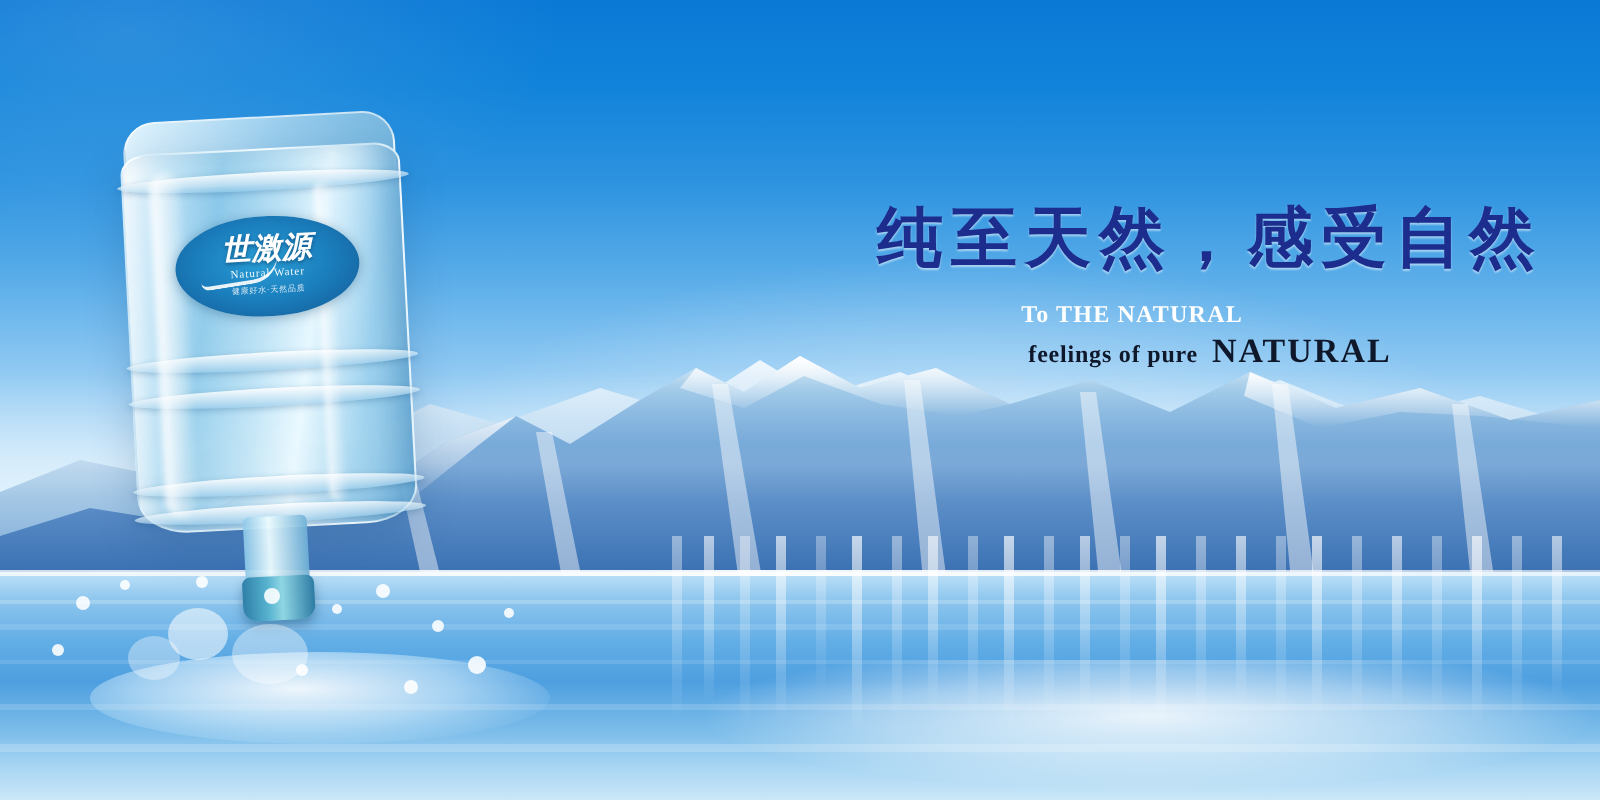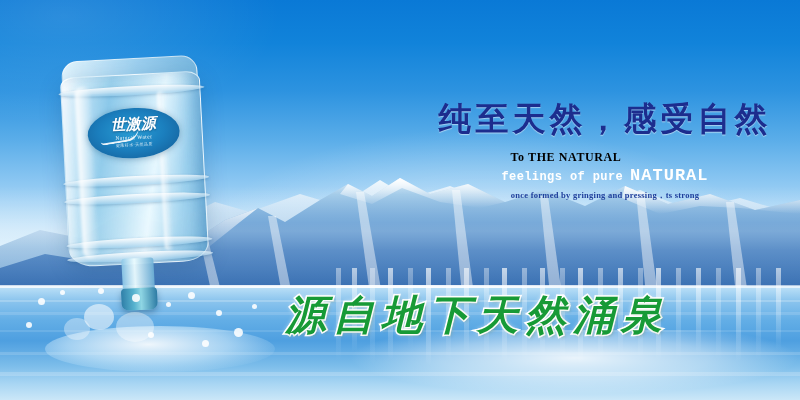--- a/index.html
+++ b/index.html
@@ -186,28 +186,28 @@
   .headline{
     font-family:"DejaVu Sans","Liberation Sans",sans-serif;
     font-size:33px;font-weight:700;color:#1c2d8e;
     letter-spacing:4px;line-height:1.15;
     white-space:nowrap;
     margin:0 0 12px 0;
     text-shadow:0 1px 1px rgba(255,255,255,.5);
   }
   .sub1{
     font-family:"Liberation Serif","DejaVu Serif",serif;
-    font-size:12px;font-weight:700;color:#000000;letter-spacing:.6px;
+    font-size:12px;font-weight:700;color:#ffffff;letter-spacing:.6px;
     margin:0 0 1px 0;
     padding-right:78px;
   }
   .sub2{
-    font-family:Liberation Mono, monospace;
-    font-size:12px;font-weight:700;color:#ffffff;letter-spacing:.4px;
-    margin:0 0 4px 0;
+    font-family:Liberation Serif, serif;
+    font-size:12px;font-weight:700;color:#0f172a;letter-spacing:.4px;
+    margin:0 0 16px 0;
   }
   .sub2 .big{font-size:17px;letter-spacing:1px;margin-left:7px;}
   .fine{
     font-family:"Liberation Serif","DejaVu Serif",serif;
     font-size:8.5px;font-weight:700;color:#20409c;letter-spacing:.25px;
     line-height:1.42;margin:0;
   }
 
   
   .calli{
@@ -359,18 +359,16 @@
     <div class="drop" style="left:128px;top:44px;width:6px;height:6px;"></div>
     <div class="drop" style="left:182px;top:52px;width:7px;height:7px;"></div>
   </div>
 
   <div class="copy">
     <h1 class="headline">纯至天然，感受自然</h1>
     <div class="sub1">To THE NATURAL</div>
     <div class="sub2">
       <span>feelings of pure</span><span class="big">NATURAL</span>
     </div>
-    <p class="fine">once formed by gringing and pressing．ts strong</p>
-  </div>
-
-  <div class="calli">源自地下天然涌泉</div>
+  </div>
+
 
 </div>
 
 </body></html>

